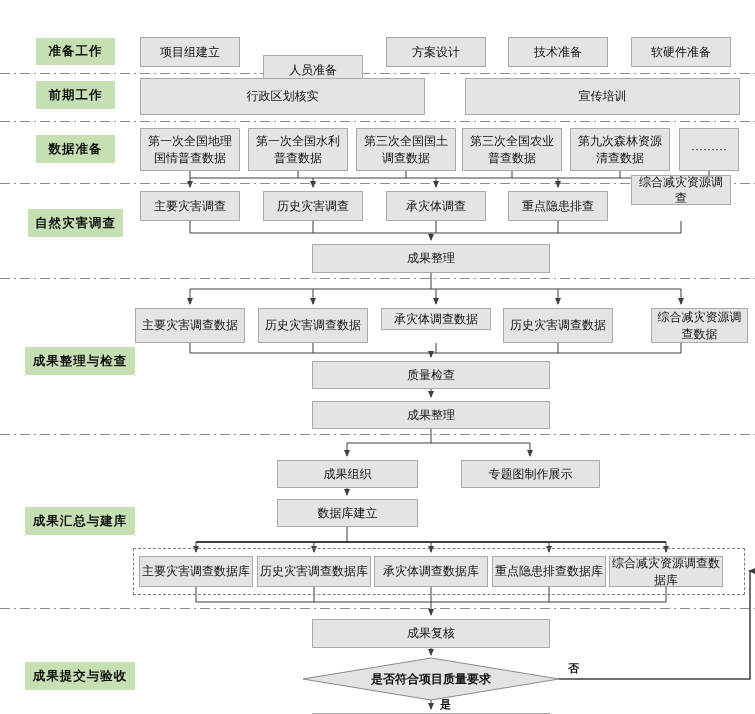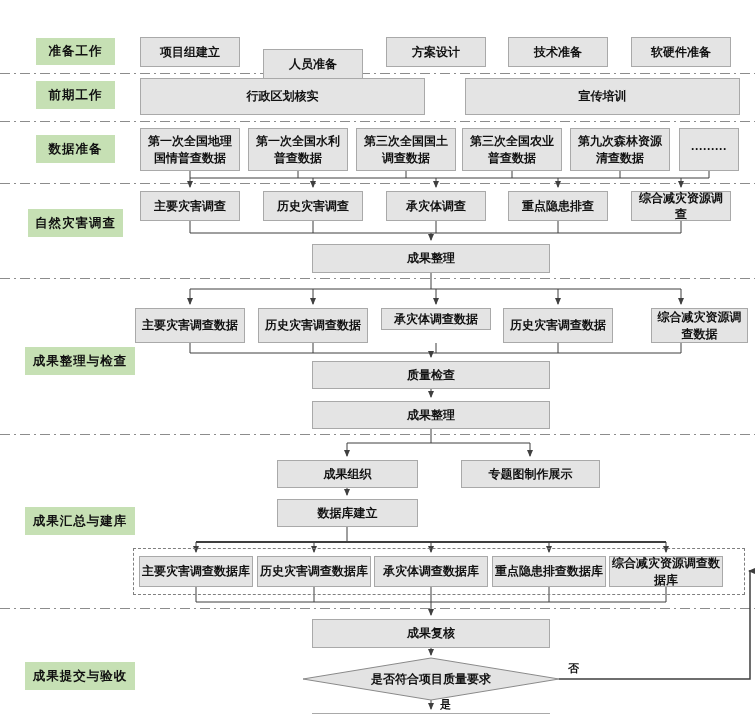--- a/index.html
+++ b/index.html
@@ -8,21 +8,21 @@
     font-family:"Liberation Sans",sans-serif;overflow:hidden;margin-top:31px;
   }
   .lane{
     position:absolute;background:#c6e0b4;color:#111;
     display:flex;align-items:center;justify-content:center;
     font-size:12.5px;font-weight:bold;letter-spacing:1px;
   }
   .box{
     position:absolute;background:#e4e4e4;border:1px solid #a9a9a9;color:#111;
     display:flex;align-items:center;justify-content:center;text-align:center;
-    font-size:12px;font-weight:bold;line-height:1.35;box-sizing:border-box;
+    font-size:12px;font-weight:normal;line-height:1.35;box-sizing:border-box;
     white-space:pre-line;padding:1px 2px;
   }
   .sep{
     position:absolute;left:0;width:755px;height:1px;
     background:repeating-linear-gradient(to right,#8c8c8c 0 10px,transparent 10px 14px,#8c8c8c 14px 16px,transparent 16px 20px);
   }
   .dashedbox{
     position:absolute;border:1.5px dashed #7f7f7f;box-sizing:border-box;background:transparent;
   }
   .freelabel{
@@ -128,21 +128,21 @@
 
   <div class="lane" style="left:36px;top:7px;width:79px;height:27px">准备工作</div>
   <div class="lane" style="left:36px;top:50px;width:79px;height:28px">前期工作</div>
   <div class="lane" style="left:36px;top:104px;width:79px;height:28px">数据准备</div>
   <div class="lane" style="left:28px;top:178px;width:95px;height:28px">自然灾害调查</div>
   <div class="lane" style="left:25px;top:316px;width:110px;height:28px">成果整理与检查</div>
   <div class="lane" style="left:25px;top:476px;width:110px;height:28px">成果汇总与建库</div>
   <div class="lane" style="left:25px;top:631px;width:110px;height:28px">成果提交与验收</div>
 
   <div class="box" style="left:140px;top:6px;width:100px;height:30px">项目组建立</div>
-  <div class="box" style="left:263px;top:18px;width:100px;height:30px">人员准备</div>
+  <div class="box" style="left:263px;top:24px;width:100px;height:30px">人员准备</div>
   <div class="box" style="left:386px;top:6px;width:100px;height:30px">方案设计</div>
   <div class="box" style="left:508px;top:6px;width:100px;height:30px">技术准备</div>
   <div class="box" style="left:631px;top:6px;width:100px;height:30px">软硬件准备</div>
 
   <div class="box" style="left:140px;top:47px;width:285px;height:37px">行政区划核实</div>
   <div class="box" style="left:465px;top:47px;width:275px;height:37px">宣传培训</div>
 
   <div class="box" style="left:140px;top:97px;width:100px;height:43px">第一次全国地理
 国情普查数据</div>
   <div class="box" style="left:248px;top:97px;width:100px;height:43px">第一次全国水利
@@ -152,21 +152,21 @@
   <div class="box" style="left:462px;top:97px;width:100px;height:43px">第三次全国农业
 普查数据</div>
   <div class="box" style="left:570px;top:97px;width:100px;height:43px">第九次森林资源
 清查数据</div>
   <div class="box" style="left:679px;top:97px;width:60px;height:43px">·········</div>
 
   <div class="box" style="left:140px;top:160px;width:100px;height:30px">主要灾害调查</div>
   <div class="box" style="left:263px;top:160px;width:100px;height:30px">历史灾害调查</div>
   <div class="box" style="left:386px;top:160px;width:100px;height:30px">承灾体调查</div>
   <div class="box" style="left:508px;top:160px;width:100px;height:30px">重点隐患排查</div>
-  <div class="box" style="left:631px;top:160px;width:100px;height:30px">综合减灾资源调查</div>
+  <div class="box" style="left:631px;top:144px;width:100px;height:30px">综合减灾资源调查</div>
 
   <div class="box" style="left:312px;top:213px;width:238px;height:29px">成果整理</div>
 
   <div class="box" style="left:135px;top:277px;width:110px;height:35px">主要灾害调查数据</div>
   <div class="box" style="left:258px;top:277px;width:110px;height:35px">历史灾害调查数据</div>
   <div class="box" style="left:381px;top:277px;width:110px;height:22px">承灾体调查数据</div>
   <div class="box" style="left:503px;top:277px;width:110px;height:35px">历史灾害调查数据</div>
   <div class="box" style="left:651px;top:277px;width:97px;height:35px">综合减灾资源调查数据</div>
 
   <div class="box" style="left:312px;top:330px;width:238px;height:28px">质量检查</div>

